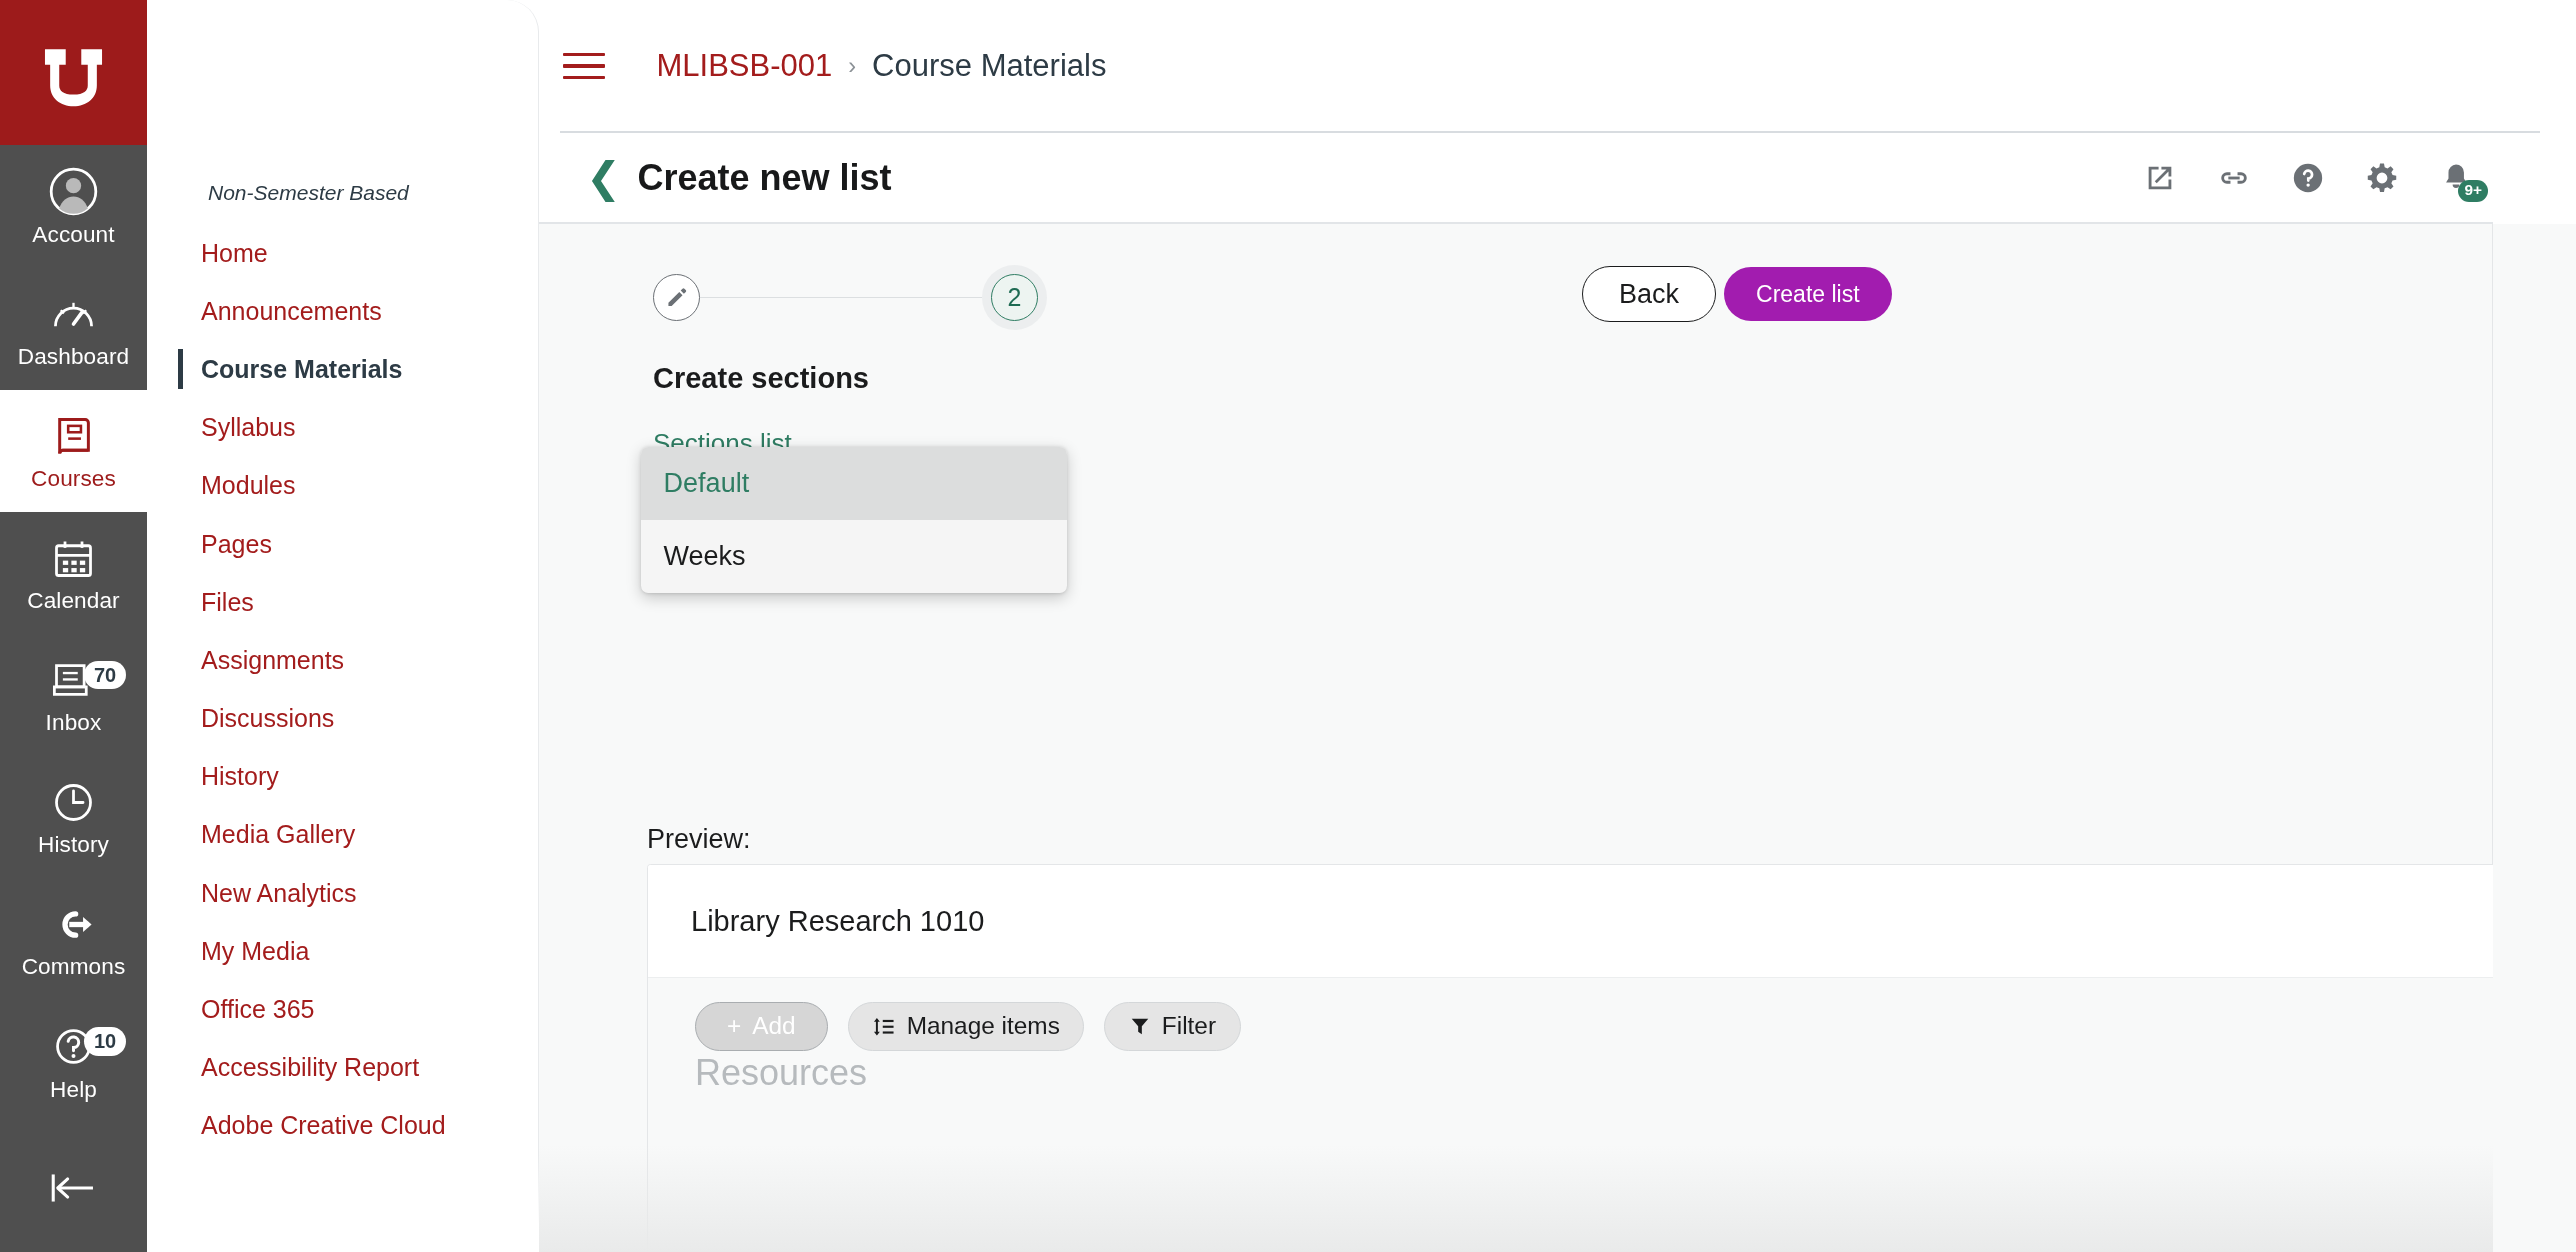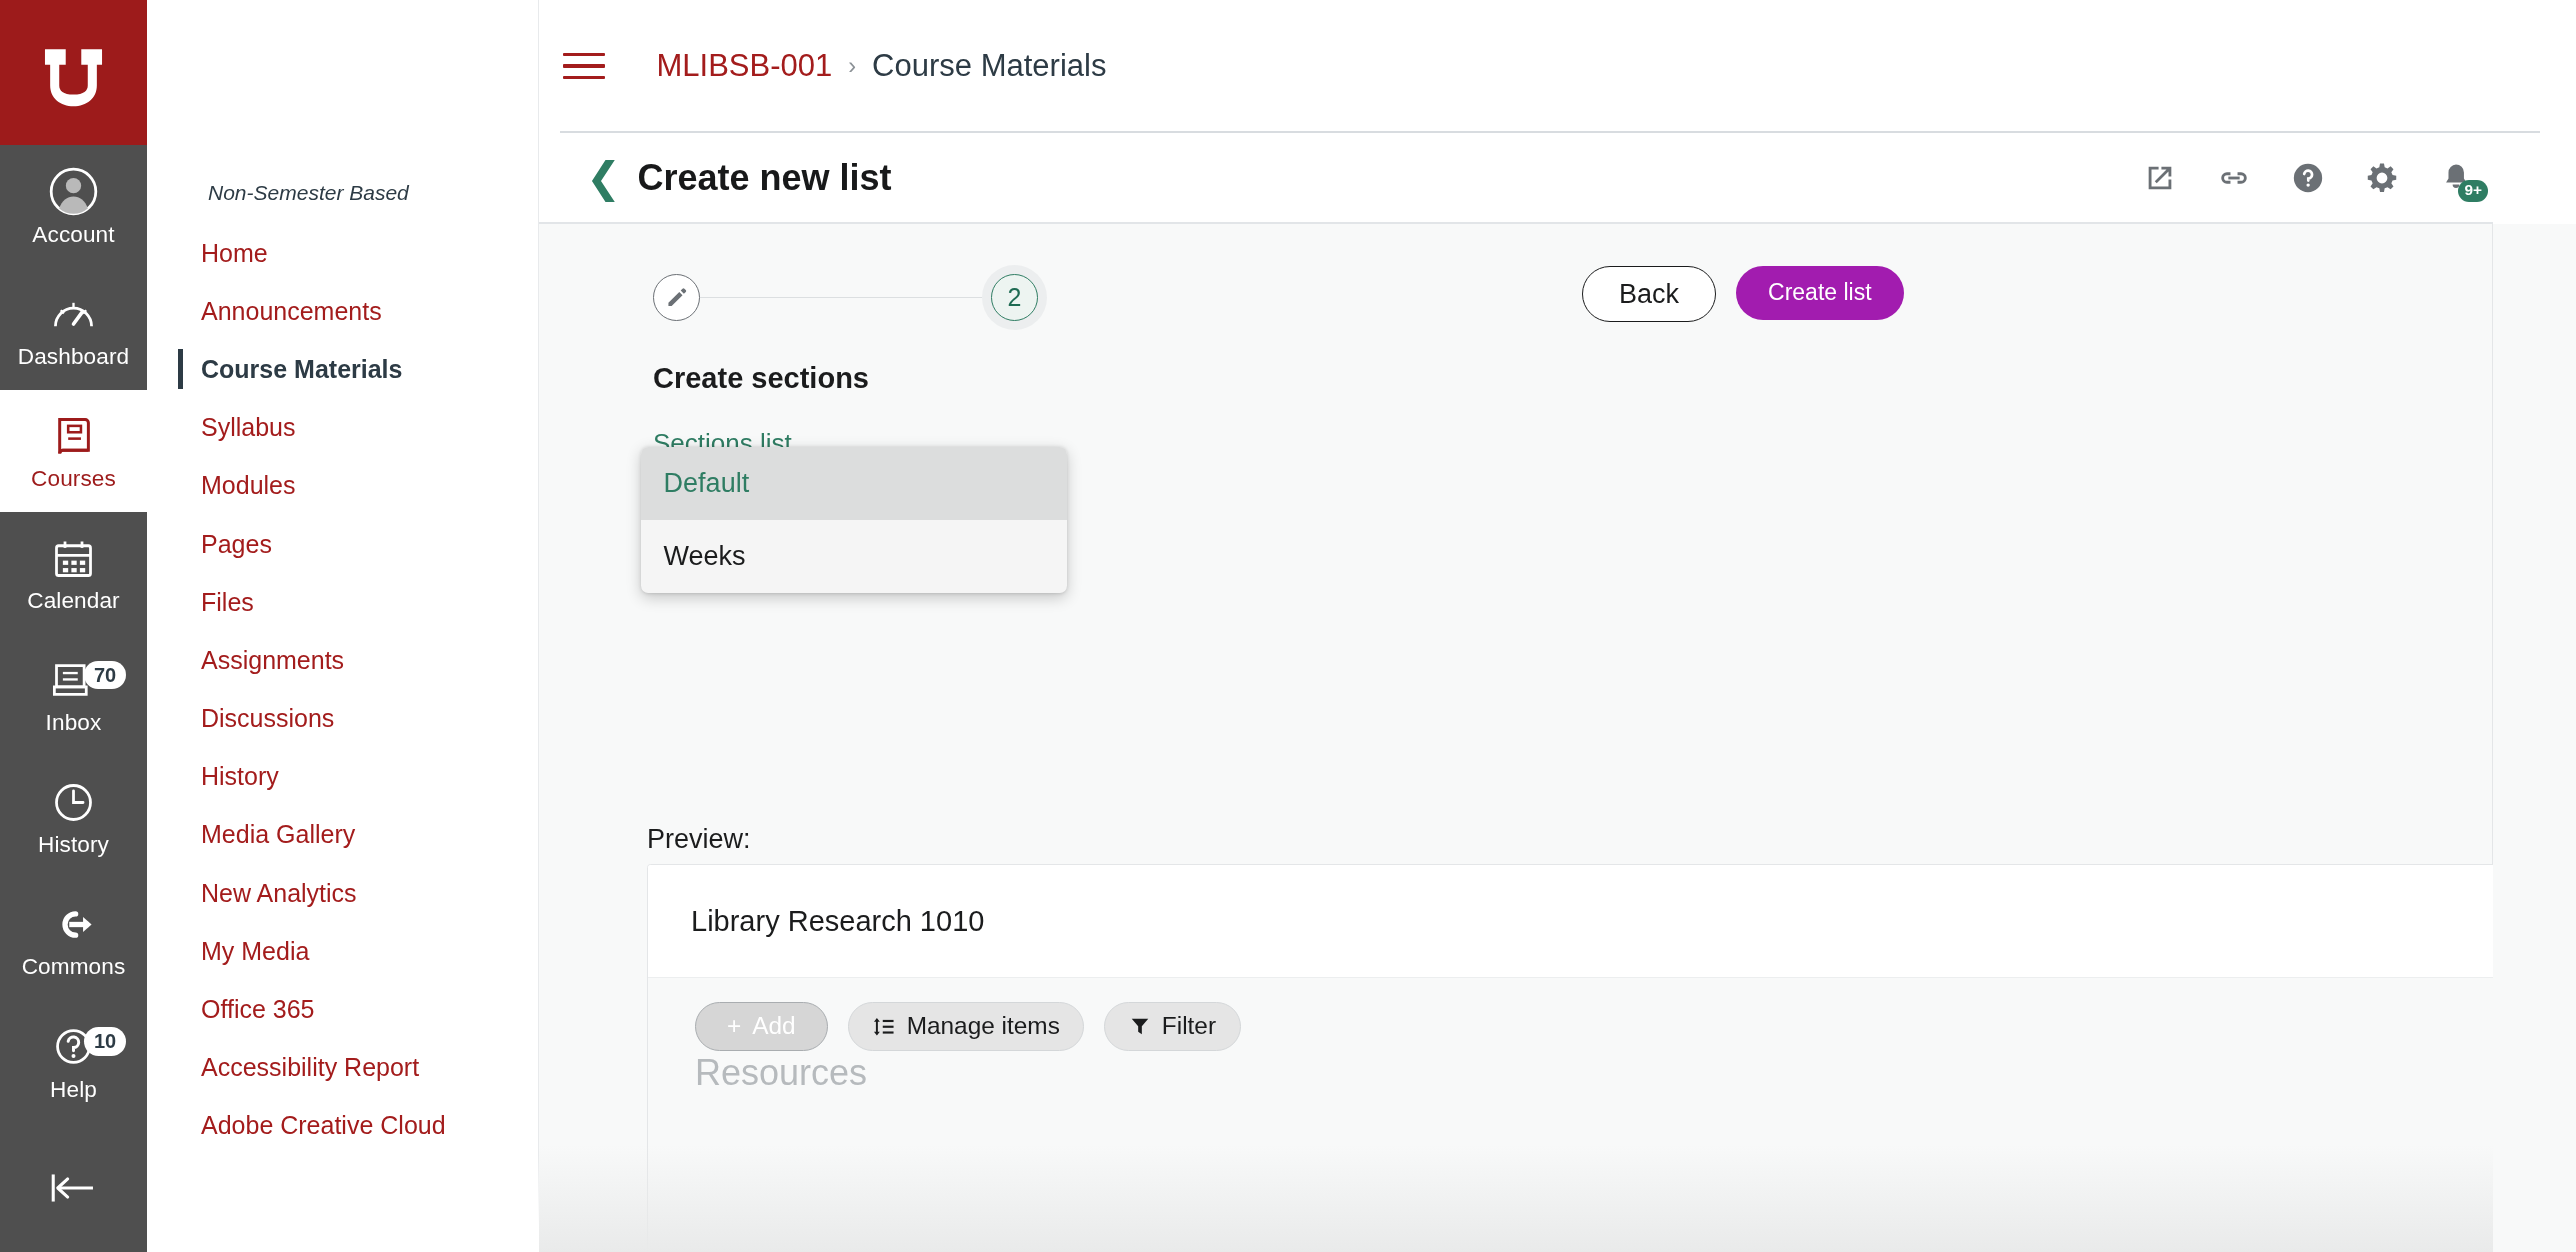--- a/index.html
+++ b/index.html
@@ -42,20 +42,21 @@
     margin-top: auto; height: 135px;
     display:flex; align-items:center; justify-content:center;
   }
 
   
   #course-nav {
     position: absolute; left: 147px; top: 0;
     width: 392px; height: 1253px;
     background: #ffffff;
     border-right: 0.9px solid #e8eaec;
+    border-radius: 32px;
   }
   #term-label {
     position: absolute; left: 61px; top: 181px;
     font-size: 21px; font-style: italic; color: #2d3b45;
   }
   #course-nav-list {
     position: absolute; left: 0; top: 224px; right: 0;
     list-style: none;
   }
   #course-nav-list li { position: relative; }
@@ -163,21 +164,21 @@
     display: flex; align-items: center; justify-content: center;
   }
   #section-heading {
     position: absolute; left: 114px; top: 138px;
     font-size: 29px; color: #1b1c1d;
   }
 
   
   #step-actions {
     position: absolute; left: 1043px; top: 42px;
-    display: flex; align-items: flex-start; gap: 20px;
+    display: flex; align-items: center; gap: 8px;
   }
   .btn {
     font-family: "Liberation Sans", sans-serif;
     border-radius: 36px; cursor: pointer; line-height: 1;
   }
   #back-button {
     border: 1.8px solid #1b1c1d; background: #ffffff;
     color: #1b1c1d; font-size: 27px; padding: 13.5px 36px;
   }
   #create-list-button {

